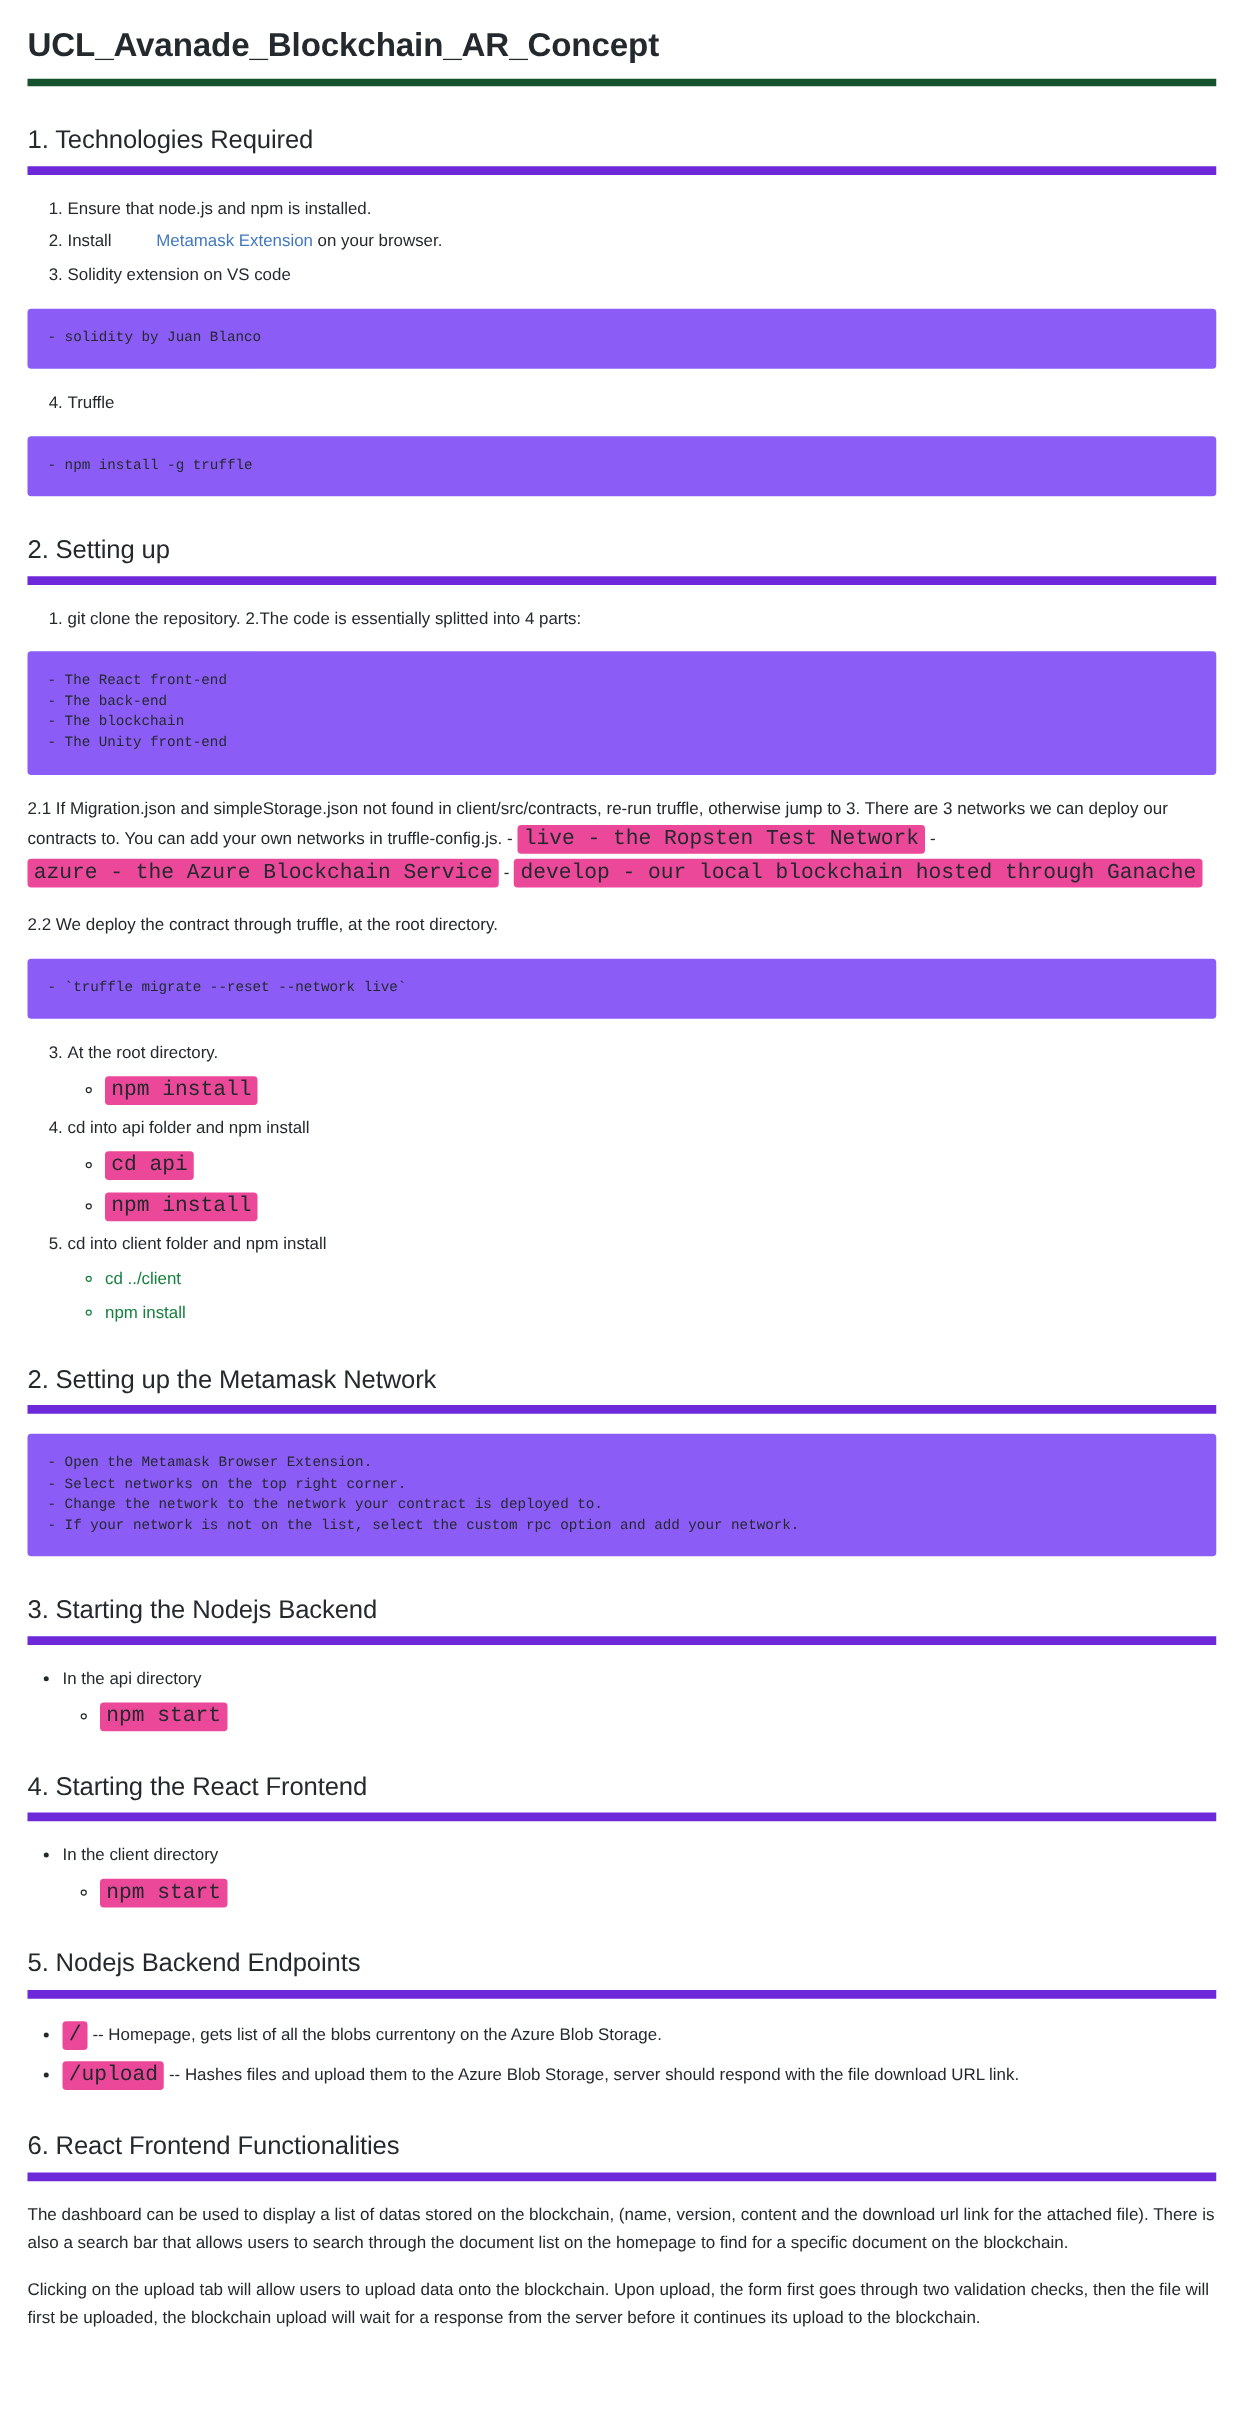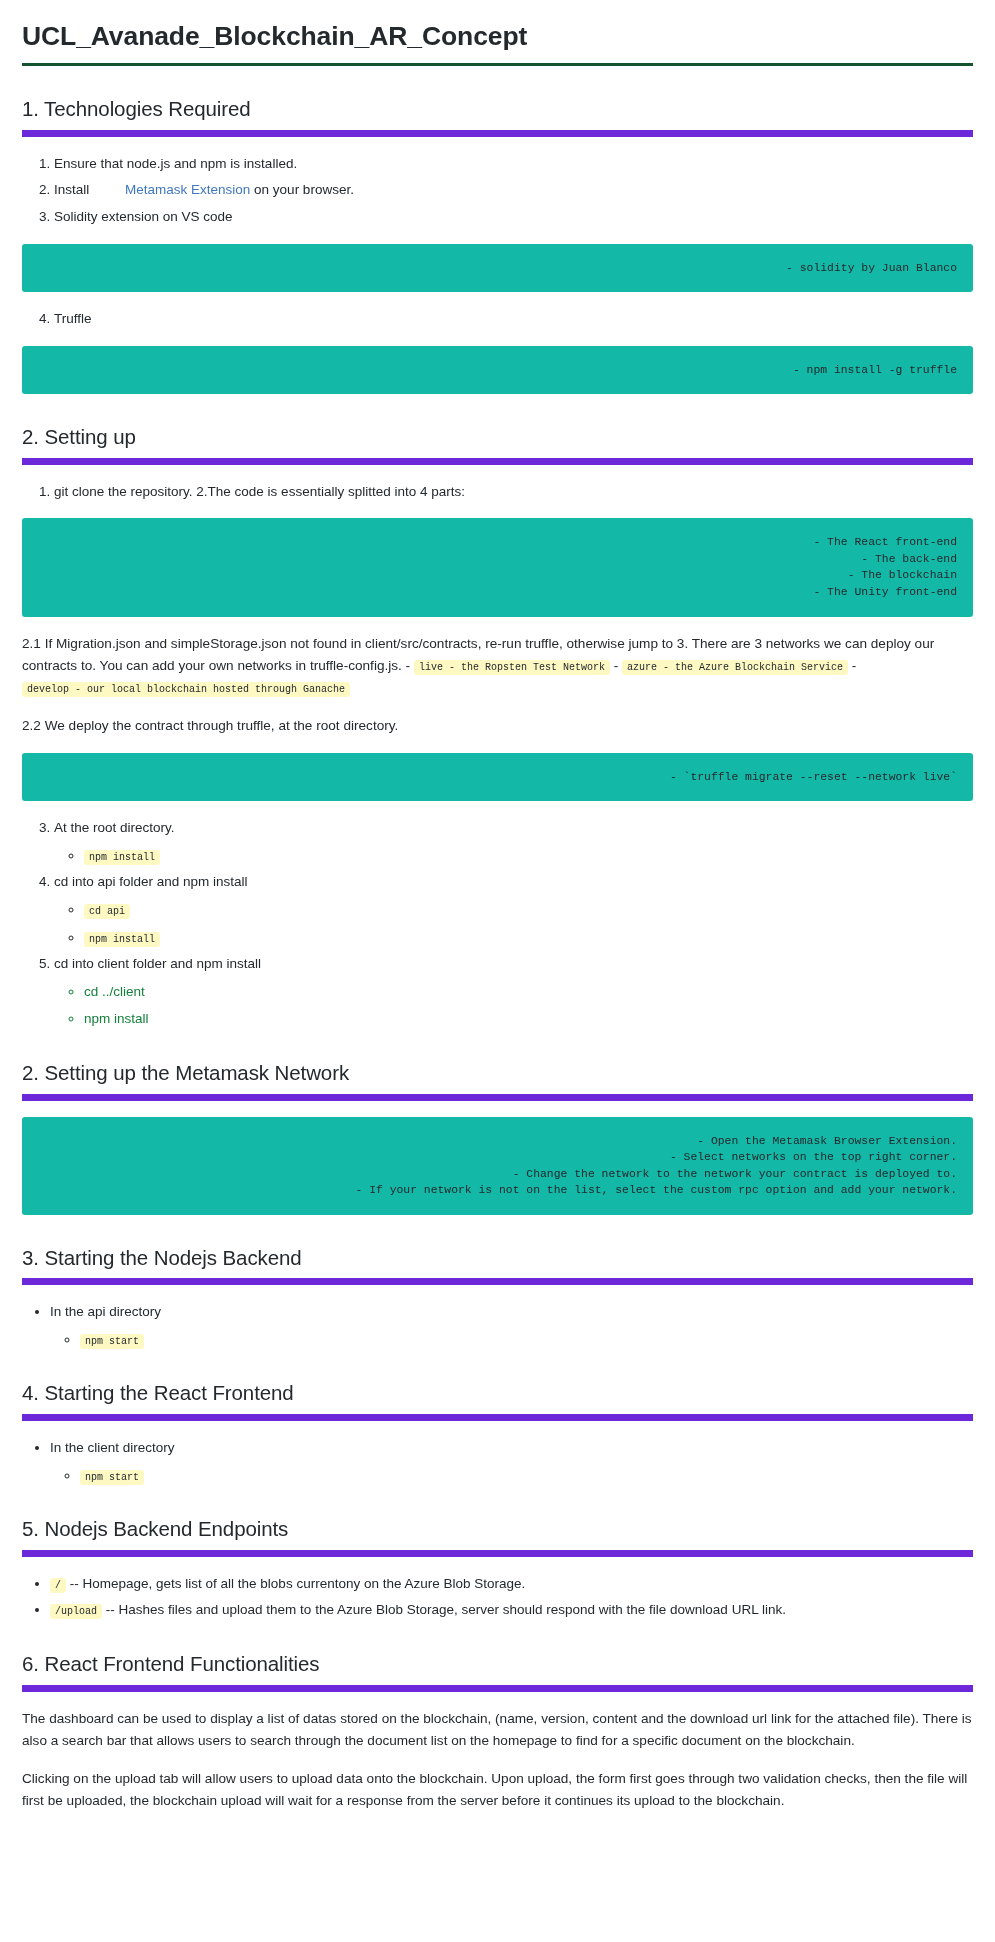--- a/index.html
+++ b/index.html
@@ -21,21 +21,21 @@
     padding: 14px 22px 40px 22px;
   }
 
   
   h1.doc-title {
     font-size: 26.5px;
     font-weight: 600;
     color: #24292e;
     margin: 6px 0 16px 0;
     padding-bottom: 10px;
-    border-bottom: 3px solid #14532d;
+    border-bottom: 6px solid #14532d;
     line-height: 1.25;
     letter-spacing: -0.1px;
   }
   h2.sec-title {
     font-size: 20.5px;
     font-weight: 400;
     color: #24292e;
     margin: 30px 0 0 0;
     padding-bottom: 8px;
     border-bottom: 7px solid #6d28d9;
@@ -80,39 +80,38 @@
     list-style-type: circle;
   }
   ul.sublist > li {
     margin-top: 6px;
     line-height: 1.6;
   }
   ul.sublist > li:first-child { margin-top: 6px; }
 
   
   pre.codeblock {
-    background: #14b8a6;
+    background: #8b5cf6;
     border-radius: 3px;
     padding: 16px;
     margin: 16px 0 0 0;
     overflow: auto;
     font-family: "Liberation Mono", "DejaVu Sans Mono", monospace;
     font-size: 11.4px;
     line-height: 1.45;
     color: #24292e;
     white-space: pre;
     tab-size: 4;
-    text-align: right;
   }
   code.inline {
-    background: #fef9c3;
+    background: #ec4899;
     border-radius: 3px;
     padding: 2px 5px;
     font-family: "Liberation Mono", "DejaVu Sans Mono", monospace;
-    font-size: 10px;
+    font-size: 17px;
     color: #24292e;
     white-space: nowrap;
   }
   a.link {
     color: #4078c0;
     text-decoration: none;
     margin-left: 32px;
   }
   .plainsub { color: #15803d; }
 </style>

